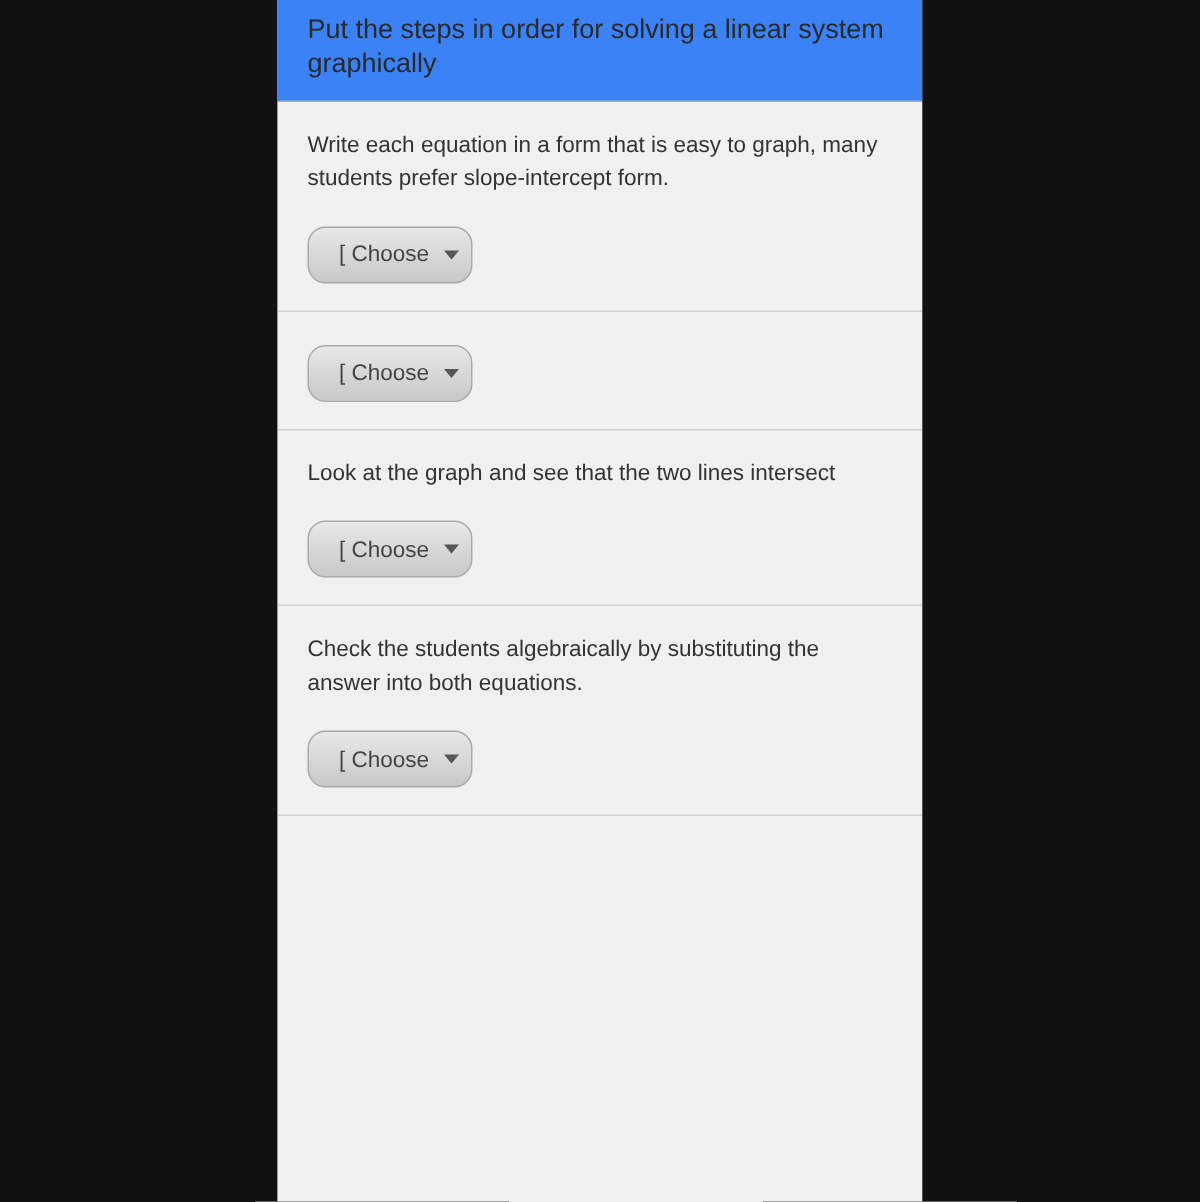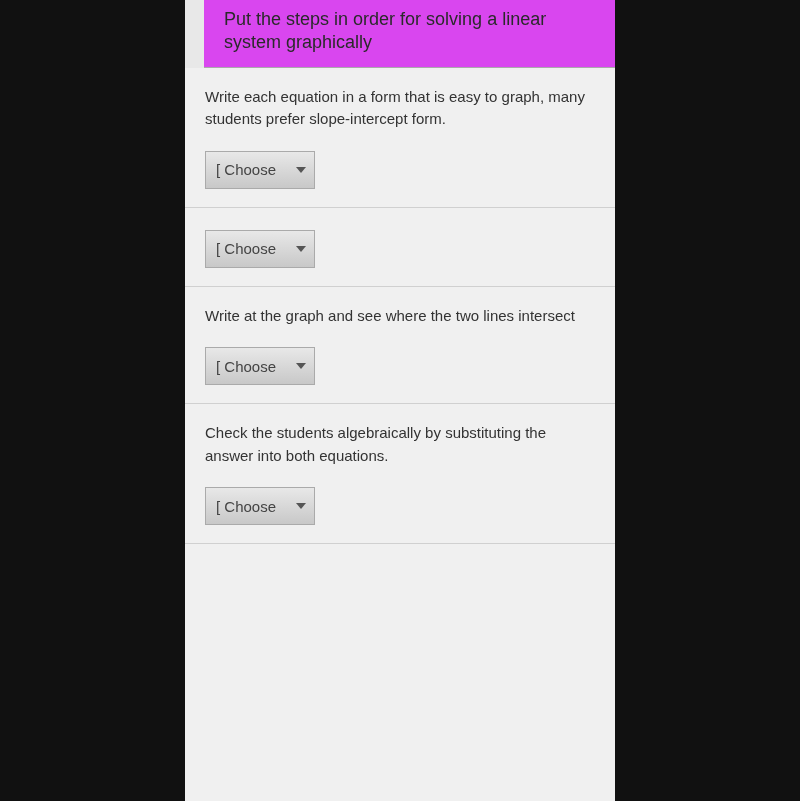--- a/index.html
+++ b/index.html
@@ -42,24 +42,23 @@
     .main-panel {
       width: 430px;
       height: 801px;
       background-color: #e8e8e8;
       display: flex;
       flex-direction: column;
       overflow: hidden;
     }
 
     .header-bar {
-      background-color: #d946ef;
+      background-color: #3b82f6;
       padding: 8px 20px 12px 20px;
       border-bottom: 1px solid #aaa;
-      margin-left: 19px;
     }
 
     .header-title {
       font-size: 18px;
       color: #2a2a2a;
       font-weight: normal;
       line-height: 1.3;
     }
 
     .content-area {
@@ -83,22 +82,22 @@
       font-size: 15px;
       color: #333;
       line-height: 1.5;
     }
 
     .choose-dropdown {
       display: flex;
       align-items: center;
       background: linear-gradient(to bottom, #e8e8e8, #c8c8c8);
       border: 1px solid #aaa;
-      border-radius: 0;
-      padding: 6px 8px 6px 10px;
+      border-radius: 12px;
+      padding: 6px 8px 6px 20px;
       cursor: pointer;
       min-width: 110px;
       height: 38px;
       flex-shrink: 0;
       margin-top: 4px;
     }
 
     .choose-label {
       font-size: 15px;
       color: #444;
@@ -136,21 +135,21 @@
       </div>
 
       <div class="step-row">
         <div class="choose-dropdown">
           <span class="choose-label">[ Choose</span>
           <div class="dropdown-arrow"></div>
         </div>
       </div>
 
       <div class="step-row">
-        <div class="step-text">Write at the graph and see where the two lines intersect</div>
+        <div class="step-text">Look at the graph and see that the two lines intersect</div>
         <div class="choose-dropdown">
           <span class="choose-label">[ Choose</span>
           <div class="dropdown-arrow"></div>
         </div>
       </div>
 
       <div class="step-row">
         <div class="step-text">Check the students algebraically by substituting the answer into both equations.</div>
         <div class="choose-dropdown">
           <span class="choose-label">[ Choose</span>

